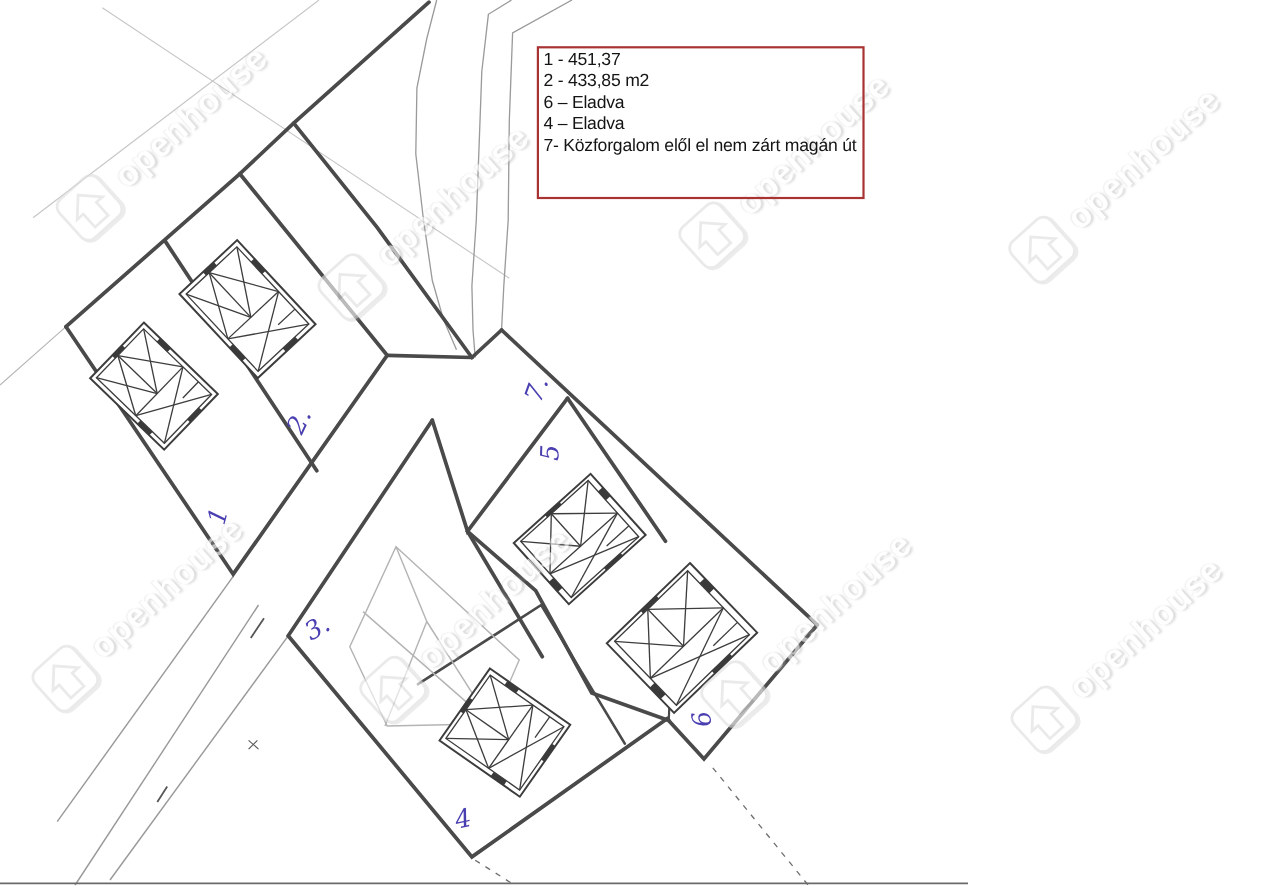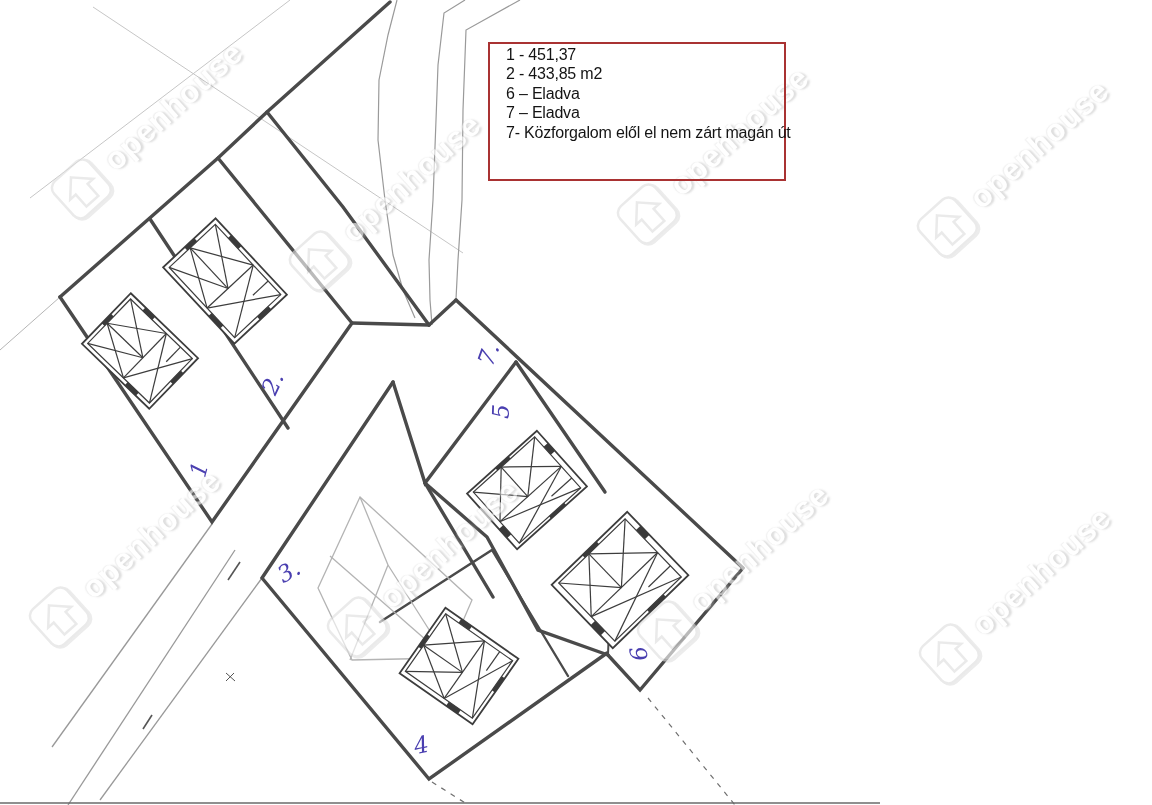--- a/index.html
+++ b/index.html
@@ -14,21 +14,21 @@
   .wm .wm-text{font-weight:bold;font-size:31px;letter-spacing:1px;color:#ffffff;
       text-shadow:2px 2px 2px rgba(165,165,165,.60), -1px -1px 1px rgba(205,205,205,.45);}
   .wm svg{display:block;}
 
   
   .plabel{position:absolute;z-index:5;color:#4a3fb0;font-family:"DejaVu Serif",serif;
       font-style:italic;font-size:23px;line-height:1;pointer-events:none;}
 
   
   .legend{position:absolute;left:488px;top:42px;width:298px;height:139px;z-index:6;
-      border:2px solid #a93232;box-sizing:border-box;padding:1px 0 0 16px;
+      border:2px solid #a93232;box-sizing:border-box;padding:1px 0 0 4px;
       font-size:16px;line-height:19.4px;color:#141414;letter-spacing:-0.2px;}
   .legend div{white-space:nowrap;}
 </style>
 </head>
 <body>
 
 <div class="stage">
 
   <div class="wm" style="left:62px;top:180px">
     <svg width="54" height="54" viewBox="0 0 54 54">
@@ -190,17 +190,17 @@
   <span class="plabel" style="left:278px;top:560px;transform:rotate(-30deg)">3.</span>
   <span class="plabel" style="left:414px;top:734px;transform:rotate(-12deg)">4</span>
   <span class="plabel" style="left:494px;top:400px;transform:rotate(-88deg)">5</span>
   <span class="plabel" style="left:632px;top:642px;transform:rotate(-100deg)">6</span>
   <span class="plabel" style="left:478px;top:343px;transform:rotate(-70deg)">7.</span>
 
   <div class="legend">
     <div>1 - 451,37</div>
     <div>2 - 433,85 m2</div>
     <div>6 – Eladva</div>
-    <div>7 – Eladva</div>
+    <div>4 – Eladva</div>
     <div>7- Közforgalom elől el nem zárt magán út</div>
   </div>
 
 </div>
 
 </body></html>

